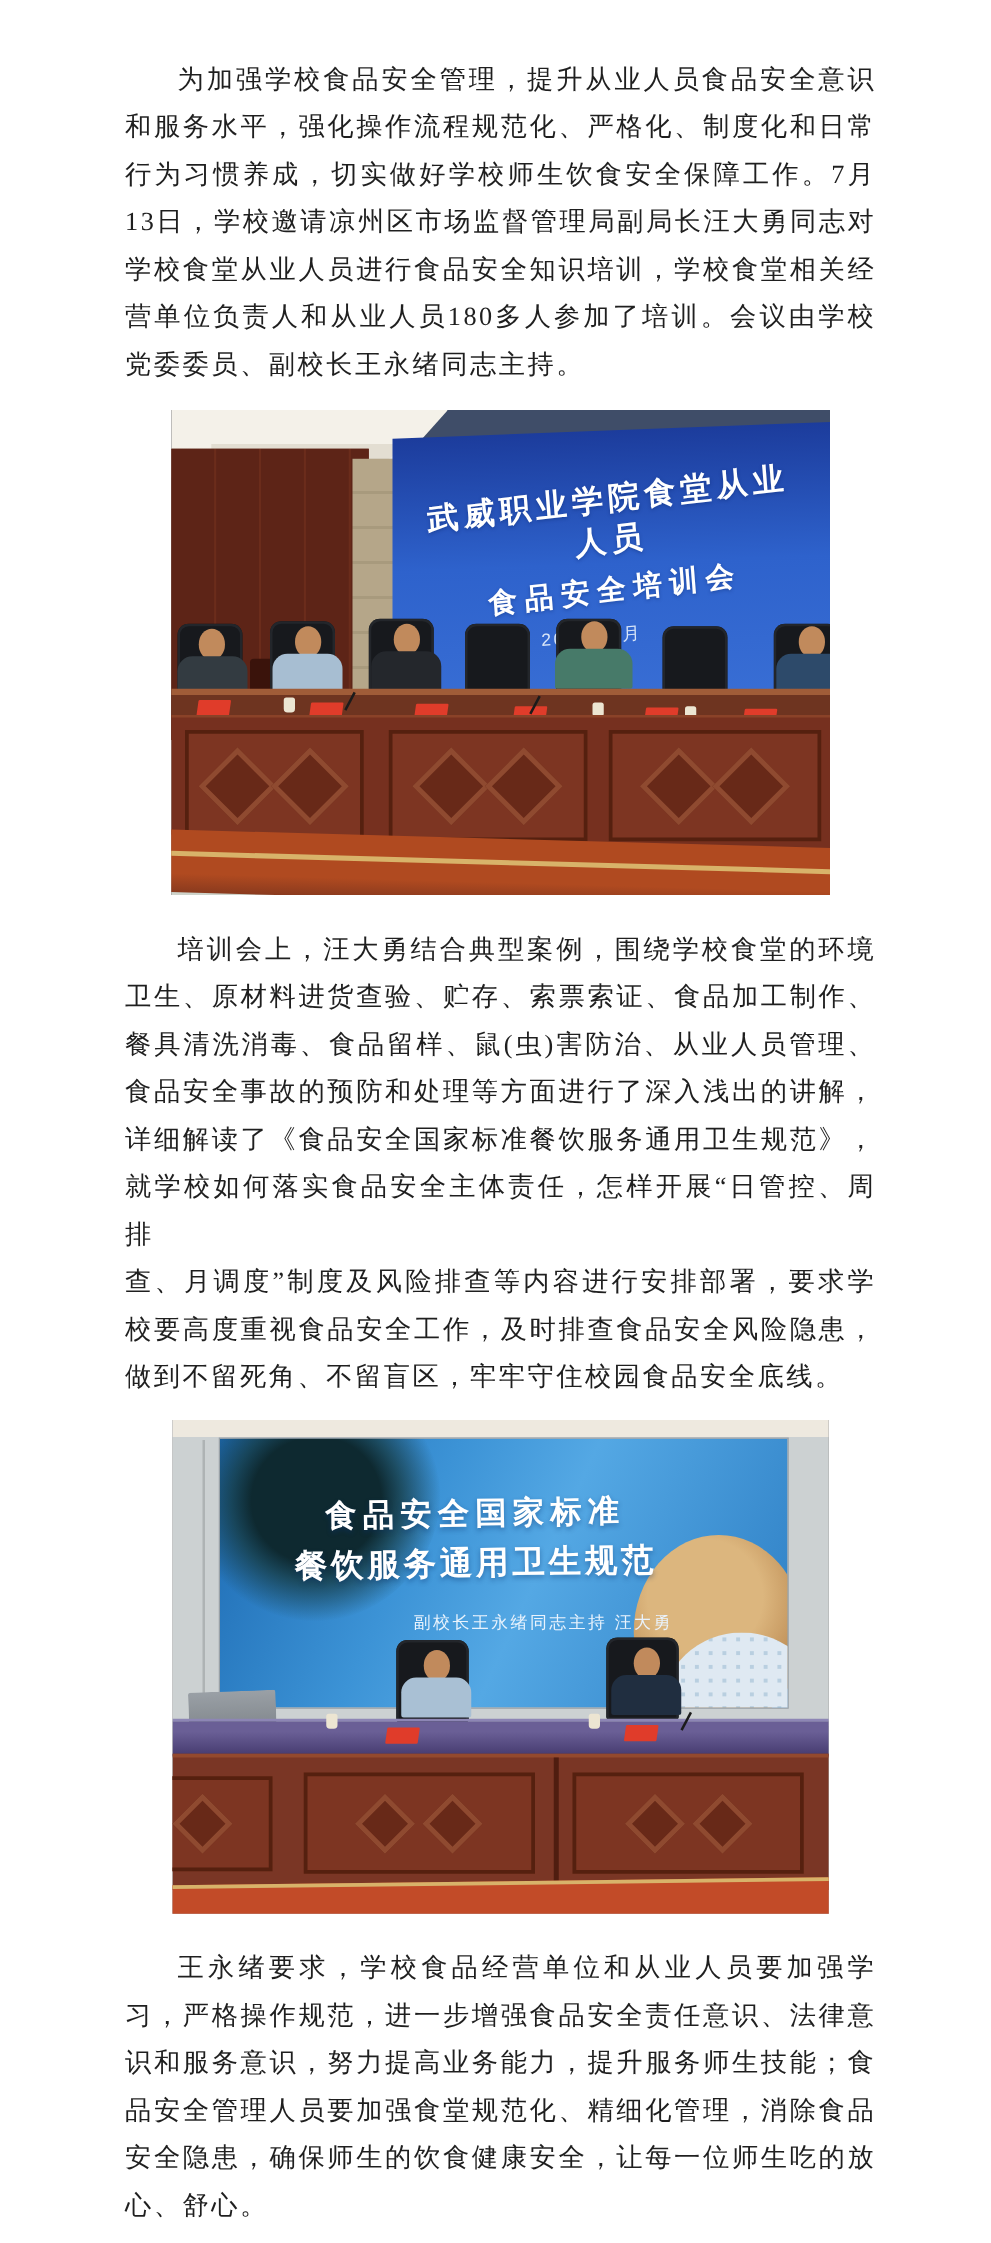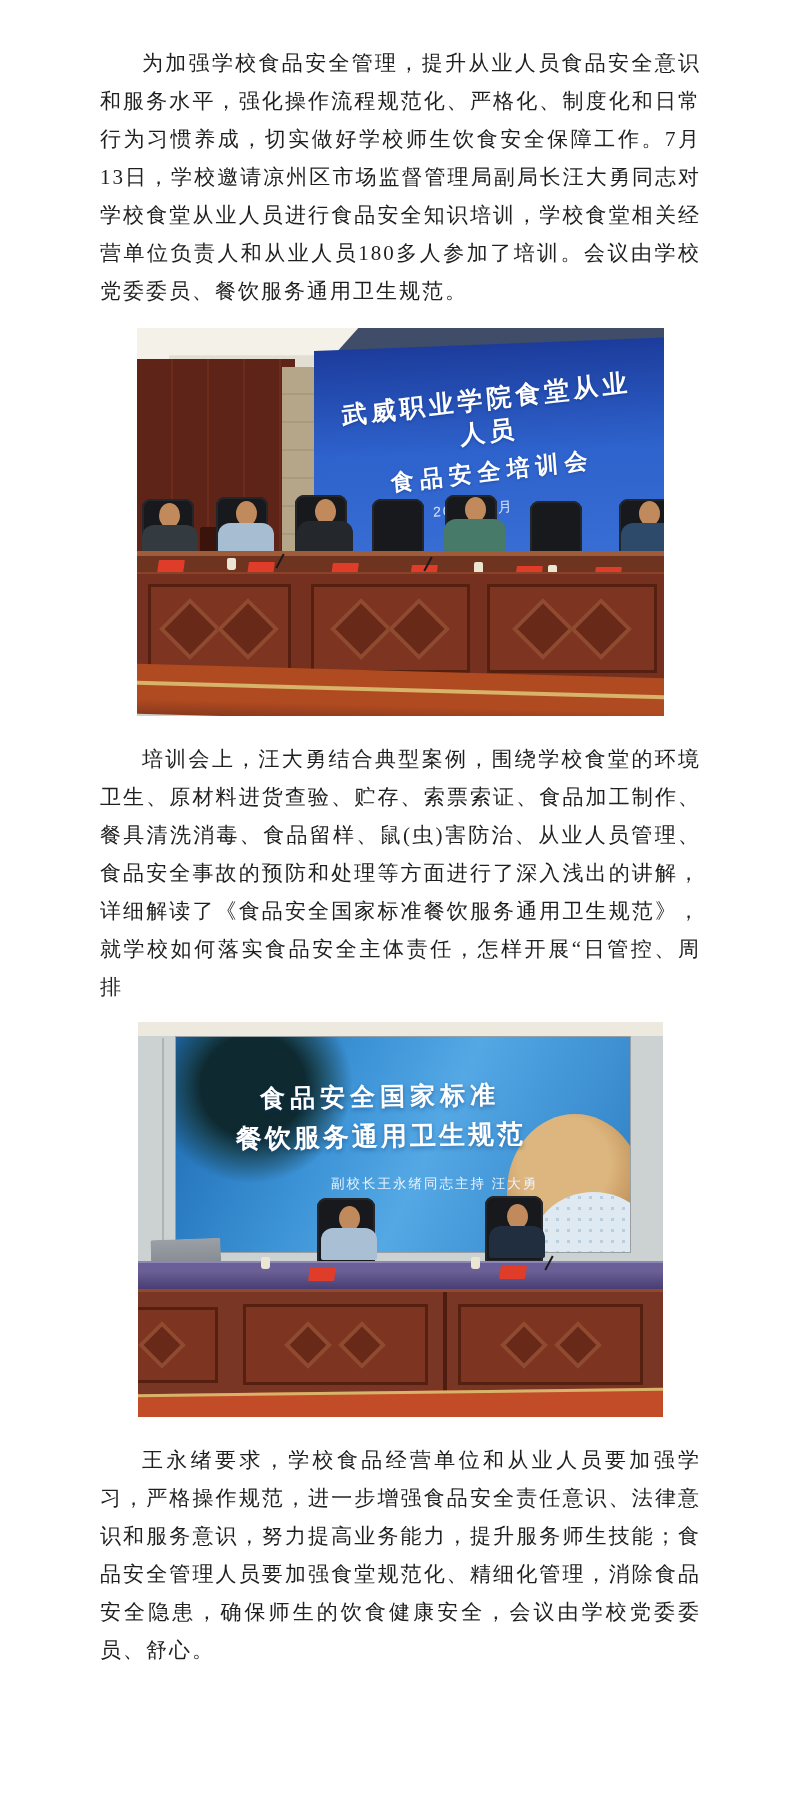--- a/index.html
+++ b/index.html
@@ -97,21 +97,21 @@
   .p2-divider{left:58%;top:0;width:4px;height:100%;background:#4f1d10;}
   .p2-floor{left:-1%;top:93.5%;width:102%;height:7%;transform:rotate(-.7deg);
     background:var(--carpet-red,#c24b28);border-top:3px solid var(--gold-trim,#d8b36a);}
 </style>
 </head>
 <body style="background: rgb(255, 255, 255);">
 
 <main class="page">
   <article class="article">
 
-    <p class="para indent">为加强学校食品安全管理，提升从业人员食品安全意识和服务水平，强化操作流程规范化、严格化、制度化和日常行为习惯养成，切实做好学校师生饮食安全保障工作。7月13日，学校邀请凉州区市场监督管理局副局长汪大勇同志对学校食堂从业人员进行食品安全知识培训，学校食堂相关经营单位负责人和从业人员180多人参加了培训。会议由学校党委委员、餐饮服务通用卫生规范。</p>
+    <p class="para indent">为加强学校食品安全管理，提升从业人员食品安全意识和服务水平，强化操作流程规范化、严格化、制度化和日常行为习惯养成，切实做好学校师生饮食安全保障工作。7月13日，学校邀请凉州区市场监督管理局副局长汪大勇同志对学校食堂从业人员进行食品安全知识培训，学校食堂相关经营单位负责人和从业人员180多人参加了培训。会议由学校党委委员、副校长王永绪同志主持。</p>
 
     <figure class="photo photo1 p1">
       <div class="abs p1-topdark"></div>
       <div class="abs p1-ceiling"></div>
       <div class="abs p1-ceiling-step"></div>
       <div class="abs p1-wood">
         <div class="abs p1-niche"></div>
       </div>
       <div class="abs p1-column"></div>
       <div class="abs p1-screen">
@@ -179,20 +179,21 @@
           <i class="dia"></i>
         </div>
       </div>
       <div class="abs p1-floor"></div>
       <div class="abs p1-base">
         <div class="abs p1-gold"></div>
       </div>
     </figure>
 
     <p class="para indent gap-b">培训会上，汪大勇结合典型案例，围绕学校食堂的环境卫生、原材料进货查验、贮存、索票索证、食品加工制作、餐具清洗消毒、食品留样、鼠(虫)害防治、从业人员管理、食品安全事故的预防和处理等方面进行了深入浅出的讲解，详细解读了《食品安全国家标准餐饮服务通用卫生规范》，就学校如何落实食品安全主体责任，怎样开展“日管控、周排</p>
+    <p class="para">查、月调度”制度及风险排查等内容进行安排部署，要求学校要高度重视食品安全工作，及时排查食品安全风险隐患，做到不留死角、不留盲区，牢牢守住校园食品安全底线。</p>
 
     <figure class="photo photo2 p2">
       <div class="abs p2-wall"></div>
       <div class="abs p2-wallline"></div>
       <div class="abs p2-screen">
         <div class="abs p2-blob"></div>
         <div class="abs p2-mush"></div>
         <div class="abs p2-dots"></div>
         <div class="abs p2-title">
           <div class="t1">食品安全国家标准</div>
@@ -231,16 +232,16 @@
           <i class="dia"></i>
           <i class="dia"></i>
         </div>
         <div class="panel" style="left:-6%;width:20%;top:14%;height:66%;">
           <i class="dia"></i>
         </div>
       </div>
       <div class="abs p2-floor"></div>
     </figure>
 
-    <p class="para indent">王永绪要求，学校食品经营单位和从业人员要加强学习，严格操作规范，进一步增强食品安全责任意识、法律意识和服务意识，努力提高业务能力，提升服务师生技能；食品安全管理人员要加强食堂规范化、精细化管理，消除食品安全隐患，确保师生的饮食健康安全，会议由学校党委委员、舒心。</p>
+    <p class="para indent">王永绪要求，学校食品经营单位和从业人员要加强学习，严格操作规范，进一步增强食品安全责任意识、法律意识和服务意识，努力提高业务能力，提升服务师生技能；食品安全管理人员要加强食堂规范化、精细化管理，消除食品安全隐患，确保师生的饮食健康安全，让每一位师生吃的放心、舒心。</p>
 
   </article>
 </main>
 
 </body></html>

